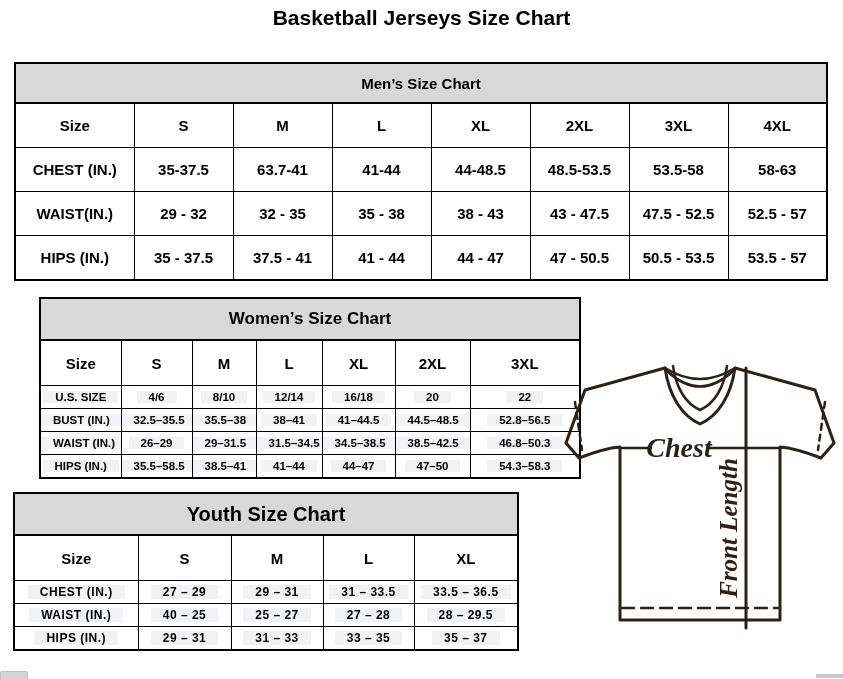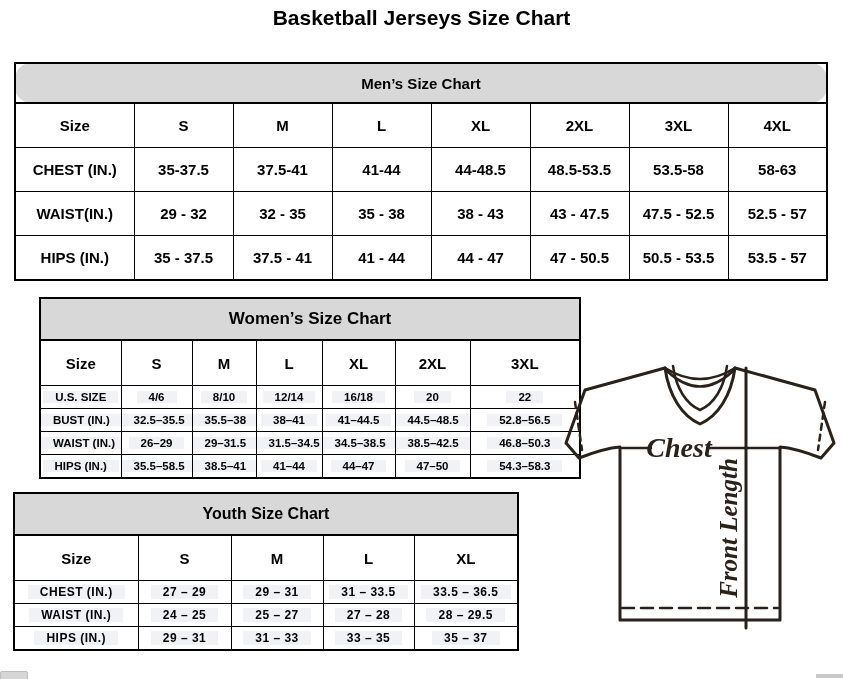--- a/index.html
+++ b/index.html
@@ -15,29 +15,29 @@
     border-collapse:collapse;table-layout:fixed;position:absolute;background:#fff;
   }
   table.chart td{
     border:1px solid #000;text-align:center;vertical-align:middle;
     font-weight:bold;color:#000;padding:0;overflow:hidden;white-space:nowrap;
   }
   .banner{background:#d8d8d8;font-size:17px;border:2px solid #000 !important;}
   
   .mens{left:14px;top:62px;width:814px;}
   .mens td{border-width:2px;font-size:15px;height:43px;}
-  .mens .banner{height:38px;border-radius:16px;}
+  .mens .banner{height:38px;}
   
   .womens{left:13px;top:297px;width:540px;margin-left:26px;}
   .womens .banner{height:40px;}
   .womens tr.colhead td{height:44px;font-size:15px;}
   .womens tr.datarow td{height:22px;font-size:11.5px;}
   
   .youth{left:13px;top:492px;width:504px;}
-  .youth .banner{height:40px;font-size:16px;}
+  .youth .banner{height:40px;font-size:20px;}
   .youth tr.colhead td{height:44px;font-size:15px;}
   .youth tr.datarow td{height:22px;font-size:12px;letter-spacing:.5px;}
   table.chart{border:2px solid #000;}
   .hl{background:#f1f2f5;padding:0 12px;}
   .rowlabel{font-size:14px;}
   
   .jersey{position:absolute;left:556px;top:356px;}
   .jersey text{
     font-family:"Liberation Serif", serif;font-style:italic;font-weight:bold;fill:#2a211a;
   }
@@ -76,21 +76,21 @@
     <td>M</td>
     <td>L</td>
     <td>XL</td>
     <td>2XL</td>
     <td>3XL</td>
     <td>4XL</td>
   </tr>
   <tr>
     <td class="rowlabel">CHEST (IN.)</td>
     <td>35-37.5</td>
-    <td>37.5-41</td>
+    <td>63.7-41</td>
     <td>41-44</td>
     <td>44-48.5</td>
     <td>48.5-53.5</td>
     <td>53.5-58</td>
     <td>58-63</td>
   </tr>
   <tr>
     <td class="rowlabel">WAIST(IN.)</td>
     <td>29 - 32</td>
     <td>32 - 35</td>
@@ -196,21 +196,21 @@
   </tr>
   <tr class="datarow">
     <td><span class="hl">CHEST (IN.)</span></td>
     <td><span class="hl">27 – 29</span></td>
     <td><span class="hl">29 – 31</span></td>
     <td><span class="hl">31 – 33.5</span></td>
     <td><span class="hl">33.5 – 36.5</span></td>
   </tr>
   <tr class="datarow">
     <td><span class="hl">WAIST (IN.)</span></td>
-    <td><span class="hl">24 – 25</span></td>
+    <td><span class="hl">40 – 25</span></td>
     <td><span class="hl">25 – 27</span></td>
     <td><span class="hl">27 – 28</span></td>
     <td><span class="hl">28 – 29.5</span></td>
   </tr>
   <tr class="datarow">
     <td><span class="hl">HIPS (IN.)</span></td>
     <td><span class="hl">29 – 31</span></td>
     <td><span class="hl">31 – 33</span></td>
     <td><span class="hl">33 – 35</span></td>
     <td><span class="hl">35 – 37</span></td>

